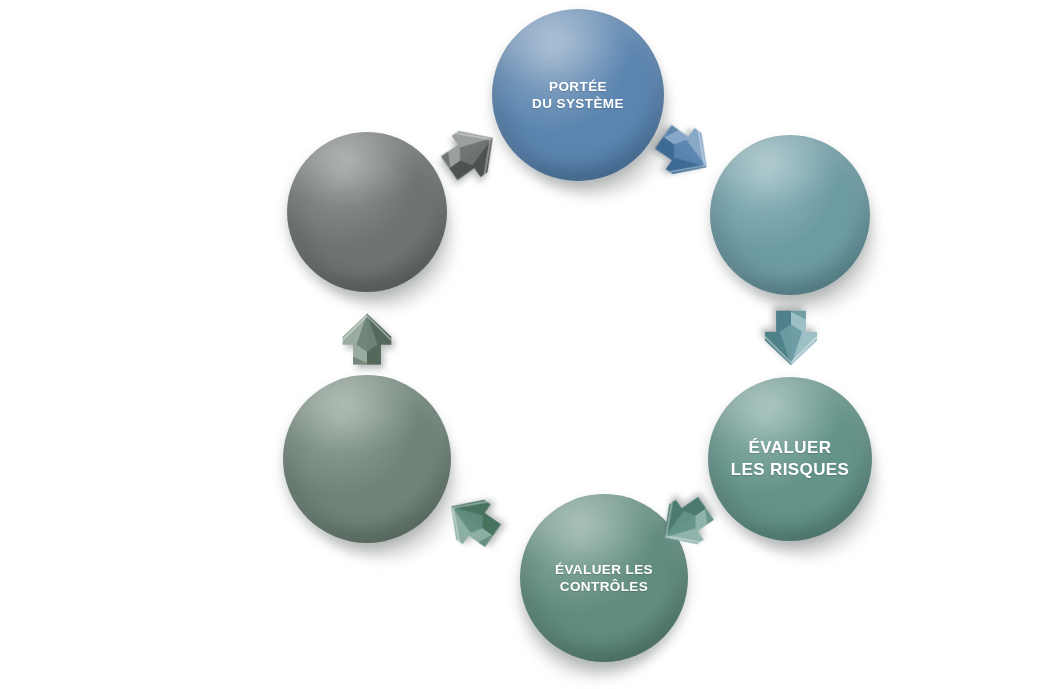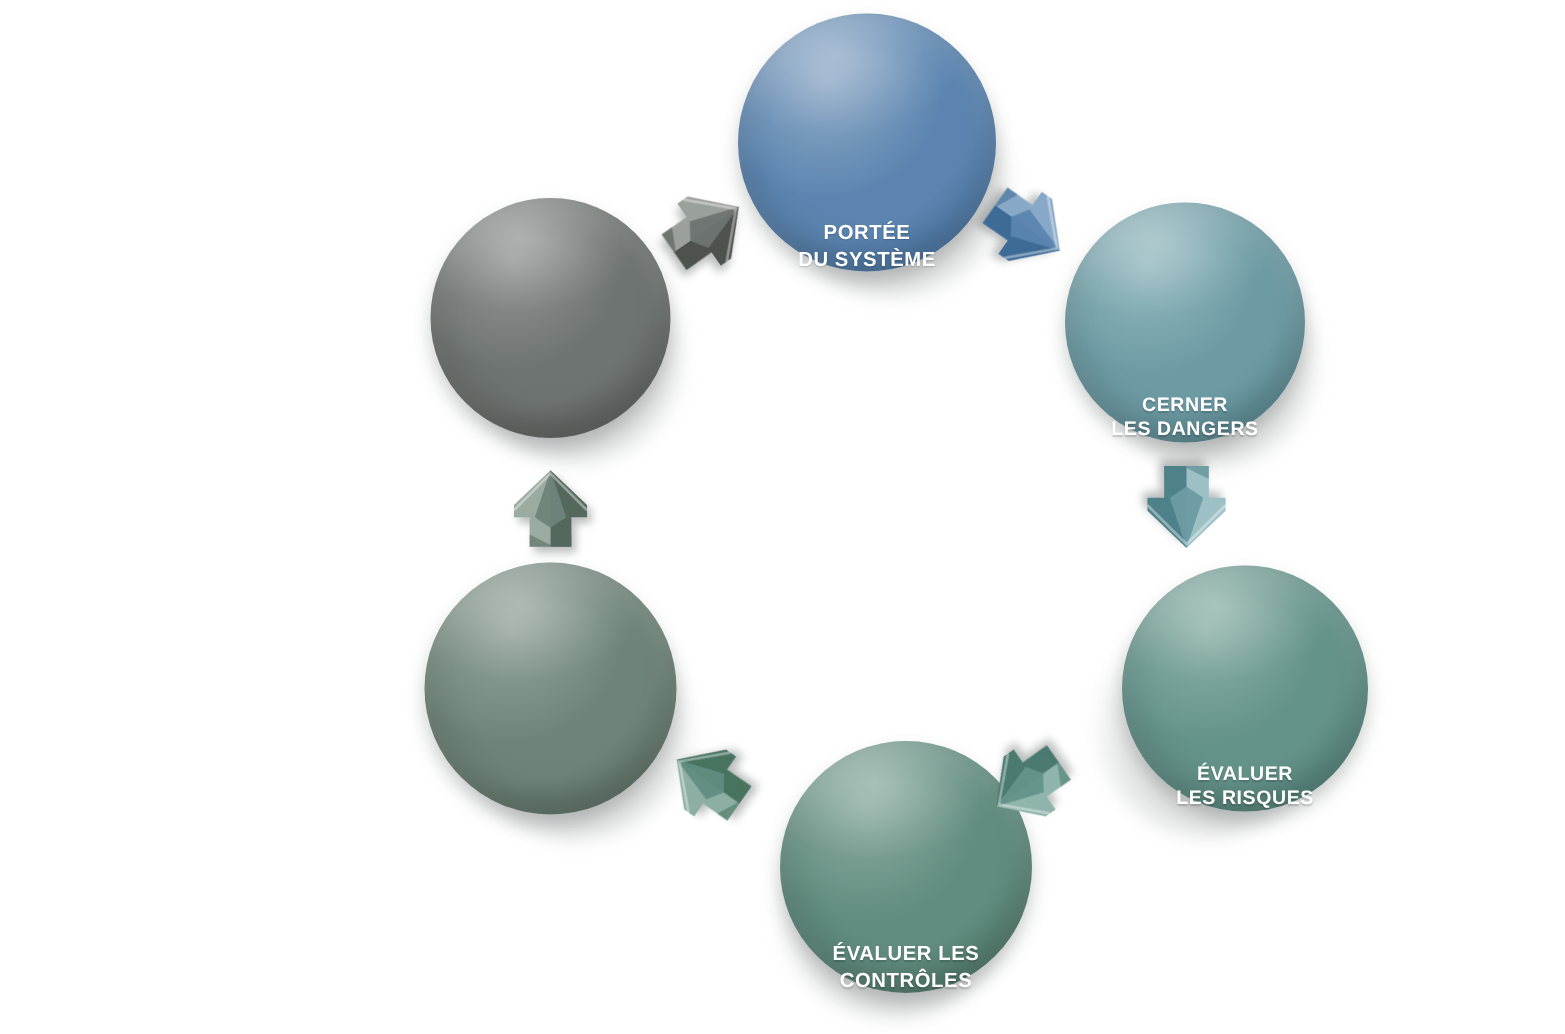--- a/index.html
+++ b/index.html
@@ -14,21 +14,21 @@
     background: #ffffff;
     overflow: hidden;
     font-family: "Liberation Sans", sans-serif;
   }
 
   
   .node {
     position: absolute;
     border-radius: 50%;
     display: flex;
-    align-items: flex-end;
+    align-items: center;
     justify-content: center;
     text-align: center;
     color: #ffffff;
     font-weight: bold;
     letter-spacing: 0.4px;
     box-sizing: border-box;
   }
   .node .glossy {
     position: absolute;
     left: 0; top: 0; right: 0; bottom: 0;
@@ -65,25 +65,23 @@
   <div id="nodes-layer">
       <div class="shadow-ellipse" style="left: 502.32px; top: 26.2px; width: 158.24px; height: 158.24px; background: radial-gradient(at 52% 58%, rgba(90, 95, 95, 0.34) 0%, rgba(120, 125, 125, 0.16) 58%, rgba(255, 255, 255, 0) 76%); filter: blur(6px); transform: translate(12px, 14px);"></div>
       <div class="node" style="left: 492px; top: 9px; width: 172px; height: 172px; font-size: 13.5px; z-index: 2; background: radial-gradient(circle at 34% 26%, rgb(143, 170, 198) 0%, rgb(91, 133, 176) 46%, rgb(91, 133, 176) 62%, rgb(63, 107, 153) 100%); box-shadow: rgba(0, 0, 0, 0.2) 0px -10px 22px inset, rgba(255, 255, 255, 0.16) 0px 8px 18px inset, rgba(80, 85, 85, 0.3) 0px 7px 12px;">
         <span class="glossy" style="background: radial-gradient(62% 40% at 38% 16%, rgba(255, 255, 255, 0.3) 0%, rgba(255, 255, 255, 0.07) 55%, rgba(255, 255, 255, 0) 78%);"></span>
         <span class="label">PORTÉE
 DU SYSTÈME</span>
       </div>
       <div class="shadow-ellipse" style="left: 719.6px; top: 151px; width: 147.2px; height: 147.2px; background: radial-gradient(at 52% 58%, rgba(90, 95, 95, 0.34) 0%, rgba(120, 125, 125, 0.16) 58%, rgba(255, 255, 255, 0) 76%); filter: blur(6px); transform: translate(12px, 14px);"></div>
       <div class="node" style="left: 710px; top: 135px; width: 160px; height: 160px; font-size: 13px; z-index: 2; background: radial-gradient(circle at 34% 26%, rgb(147, 184, 190) 0%, rgb(109, 155, 164) 46%, rgb(109, 155, 164) 62%, rgb(79, 128, 137) 100%); box-shadow: rgba(0, 0, 0, 0.2) 0px -10px 22px inset, rgba(255, 255, 255, 0.16) 0px 8px 18px inset, rgba(80, 85, 85, 0.3) 0px 7px 12px;">
         <span class="glossy" style="background: radial-gradient(62% 40% at 38% 16%, rgba(255, 255, 255, 0.3) 0%, rgba(255, 255, 255, 0.07) 55%, rgba(255, 255, 255, 0) 78%);"></span>
-        <span class="label">CERNER
-LES DANGERS</span>
       </div>
       <div class="shadow-ellipse" style="left: 717.84px; top: 393.4px; width: 150.88px; height: 150.88px; background: radial-gradient(at 52% 58%, rgba(90, 95, 95, 0.34) 0%, rgba(120, 125, 125, 0.16) 58%, rgba(255, 255, 255, 0) 76%); filter: blur(6px); transform: translate(12px, 14px);"></div>
-      <div class="node" style="left: 748px; top: 377px; width: 164px; height: 164px; font-size: 13px; z-index: 2; background: radial-gradient(circle at 34% 26%, rgb(139, 176, 168) 0%, rgb(100, 147, 138) 46%, rgb(100, 147, 138) 62%, rgb(74, 123, 113) 100%); box-shadow: rgba(0, 0, 0, 0.2) 0px -10px 22px inset, rgba(255, 255, 255, 0.16) 0px 8px 18px inset, rgba(80, 85, 85, 0.3) 0px 7px 12px;">
+      <div class="node" style="left: 708px; top: 377px; width: 164px; height: 164px; font-size: 17px; z-index: 2; background: radial-gradient(circle at 34% 26%, rgb(139, 176, 168) 0%, rgb(100, 147, 138) 46%, rgb(100, 147, 138) 62%, rgb(74, 123, 113) 100%); box-shadow: rgba(0, 0, 0, 0.2) 0px -10px 22px inset, rgba(255, 255, 255, 0.16) 0px 8px 18px inset, rgba(80, 85, 85, 0.3) 0px 7px 12px;">
         <span class="glossy" style="background: radial-gradient(62% 40% at 38% 16%, rgba(255, 255, 255, 0.3) 0%, rgba(255, 255, 255, 0.07) 55%, rgba(255, 255, 255, 0) 78%);"></span>
         <span class="label">ÉVALUER
 LES RISQUES</span>
       </div>
       <div class="shadow-ellipse" style="left: 506.08px; top: 510.8px; width: 154.56px; height: 154.56px; background: radial-gradient(at 52% 58%, rgba(90, 95, 95, 0.34) 0%, rgba(120, 125, 125, 0.16) 58%, rgba(255, 255, 255, 0) 76%); filter: blur(6px); transform: translate(12px, 14px);"></div>
       <div class="node" style="left: 520px; top: 494px; width: 168px; height: 168px; font-size: 13.5px; z-index: 2; background: radial-gradient(circle at 34% 26%, rgb(138, 171, 159) 0%, rgb(97, 140, 127) 46%, rgb(97, 140, 127) 62%, rgb(72, 115, 95) 100%); box-shadow: rgba(0, 0, 0, 0.2) 0px -10px 22px inset, rgba(255, 255, 255, 0.16) 0px 8px 18px inset, rgba(80, 85, 85, 0.3) 0px 7px 12px;">
         <span class="glossy" style="background: radial-gradient(62% 40% at 38% 16%, rgba(255, 255, 255, 0.3) 0%, rgba(255, 255, 255, 0.07) 55%, rgba(255, 255, 255, 0) 78%);"></span>
         <span class="label">ÉVALUER LES
 CONTRÔLES</span>
       </div>

